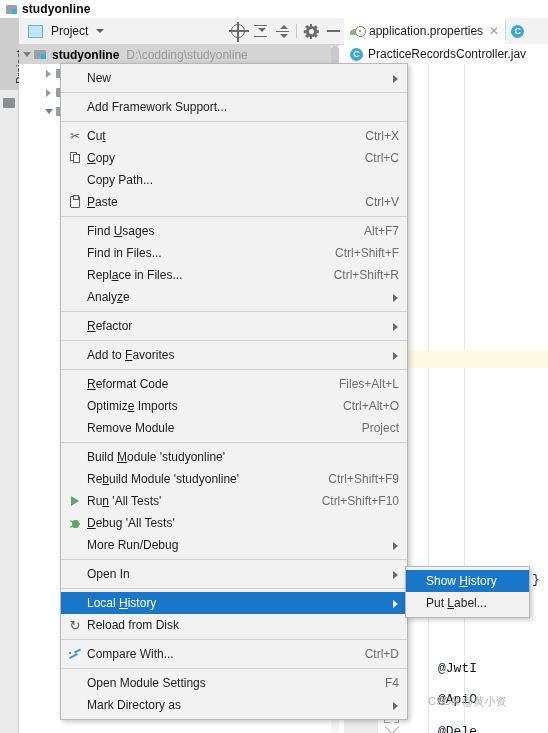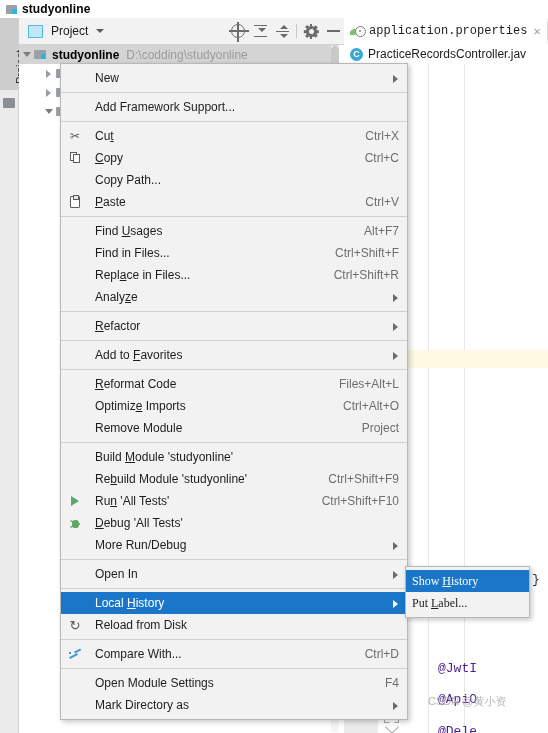--- a/index.html
+++ b/index.html
@@ -68,21 +68,21 @@
   .tname{font-weight:bold;color:#000;}
   .tpath{color:#9b9b9b;font-weight:normal;margin-left:7px;}
 
   
   #treescroll{position:absolute;right:5px;top:28px;width:8px;height:686px;background:#f5f5f5;}
   #treescroll .thumb{position:absolute;left:0;top:0;width:8px;height:36px;background:#c9c9c9;border-radius:4px;}
 
   
   #editor{position:absolute;left:344px;top:18px;width:204px;height:715px;background:#ffffff;}
   #tabs{position:absolute;left:0;top:0;width:204px;height:26px;background:#f2f2f2;display:flex;align-items:stretch;}
-  .tab{display:flex;align-items:center;padding:0 6px;font-size:12px;white-space:nowrap;position:relative;font-family:Liberation Mono, monospace;}
+  .tab{display:flex;align-items:center;padding:0 6px;font-size:12px;white-space:nowrap;position:relative;}
   .tab.active{background:#ffffff;}
   .tab .closex{margin-left:6px;color:#9c9c9c;font-size:12px;}
   .tab .sep-left{position:absolute;left:0;top:4px;bottom:4px;width:1px;background:#d9d9d9;}
   .props-ico{width:14px;height:12px;position:relative;margin-right:5px;flex:0 0 auto;}
   .props-ico .leaf{position:absolute;left:0;top:4px;width:8px;height:6px;background:#7fc06a;border-radius:60% 0 60% 0;}
   .props-ico .gear{position:absolute;left:5px;top:1px;width:9px;height:9px;border:1.6px solid #7d7d7d;border-radius:50%;background:#fff;}
   .props-ico .gear:after{content:"";position:absolute;left:2.5px;top:2.5px;width:2px;height:2px;background:#7d7d7d;border-radius:50%;}
   .cls-ico{width:13px;height:13px;border-radius:50%;background:#3aa7d6;color:#fff;font-size:9px;
            display:flex;align-items:center;justify-content:center;margin-right:5px;flex:0 0 auto;font-weight:bold;}
 
@@ -99,50 +99,50 @@
     position:absolute;left:6px;width:15px;height:13px;background:#fff;border:1px solid #a8a8a8;
     box-sizing:border-box;
   }
   .foldmark:after{content:"";position:absolute;left:3px;top:5px;width:7px;height:1px;background:#666;}
   .foldmark .tip{position:absolute;left:2px;top:11px;width:9px;height:9px;background:#fff;
                  border-right:1px solid #a8a8a8;border-bottom:1px solid #a8a8a8;transform:rotate(45deg);}
   .hlblue{position:absolute;left:0;width:16px;background:#b9d0e8;}
   .hlgreen{position:absolute;left:0;width:16px;background:#c4e0bb;}
   .hlyellow{position:absolute;left:0;right:0;height:18px;background:#fdf9e3;}
 
-  .codeln{position:absolute;font-family:"Liberation Mono","DejaVu Sans Mono",monospace;font-size:13px;color:#4c1d95;white-space:nowrap;}
+  .codeln{position:absolute;font-family:"Liberation Mono","DejaVu Sans Mono",monospace;font-size:13px;color:#0f172a;white-space:nowrap;}
   .brace{position:absolute;font-family:"Liberation Mono","DejaVu Sans Mono",monospace;font-size:13px;color:#333;}
 
   #watermark{position:absolute;left:428px;top:694px;font-size:11px;color:#b5b5b5;white-space:nowrap;}
 
   
   #ctxmenu{
     position:absolute;left:60px;top:63px;width:348px;
     background:#f2f2f2;border:1px solid #b8b8b8;
     box-shadow:2px 2px 5px rgba(0,0,0,.22);
     padding:3px 0;box-sizing:border-box;
   }
-  .mi{height:22px;display:flex;align-items:center;position:relative;padding:0 0 0 2px;font-size:12px;color:#1d1d1d;box-sizing:border-box;gap:8px;}
+  .mi{height:22px;display:flex;align-items:center;position:relative;padding:0 0 0 2px;font-size:12px;color:#1d1d1d;box-sizing:border-box;}
   .mi.sel{background:#1976c8;color:#ffffff;}
   .mi .ico{width:24px;height:22px;display:flex;align-items:center;justify-content:center;flex:0 0 auto;}
   .mi .txt{flex:1 1 auto;white-space:nowrap;}
   .mi .acc{color:#6e6e6e;font-size:12px;padding-right:8px;white-space:nowrap;}
   .mi .arrow{position:absolute;right:9px;top:8px;width:0;height:0;
              border-top:4px solid transparent;border-bottom:4px solid transparent;border-left:5px solid #6a6a6a;}
   .mi.sel .arrow{border-left-color:#ffffff;}
   .msep{height:1px;background:#d0d0d0;margin:3px 0;}
   u{text-decoration:underline;}
 
   
   #submenu{
     position:absolute;left:405px;top:566px;width:125px;
     background:#f2f2f2;border:1px solid #b8b8b8;box-shadow:2px 2px 5px rgba(0,0,0,.22);
     padding:3px 0;box-sizing:border-box;
   }
-  #submenu .mi{padding-left:6px;font-family:Liberation Serif, serif;}
+  #submenu .mi{padding-left:20px;}
 
   
   .ic-scissors{font-size:12px;color:#555;}
   .ic-copy{width:11px;height:12px;position:relative;}
   .ic-copy .s1{position:absolute;left:0;top:0;width:7px;height:9px;border:1.3px solid #5c5c5c;box-sizing:border-box;background:#fff;}
   .ic-copy .s2{position:absolute;left:3px;top:2px;width:7px;height:9px;border:1.3px solid #5c5c5c;box-sizing:border-box;background:#fff;}
   .ic-paste{width:10px;height:12px;border:1.3px solid #5c5c5c;box-sizing:border-box;background:#fff;position:relative;border-radius:1px;}
   .ic-paste:before{content:"";position:absolute;left:2px;top:-2px;width:4px;height:3px;border:1.3px solid #5c5c5c;background:#e6e6e6;}
   .ic-play{width:0;height:0;border-top:5px solid transparent;border-bottom:5px solid transparent;border-left:8px solid #59a869;}
   .ic-bug{width:11px;height:11px;position:relative;}

